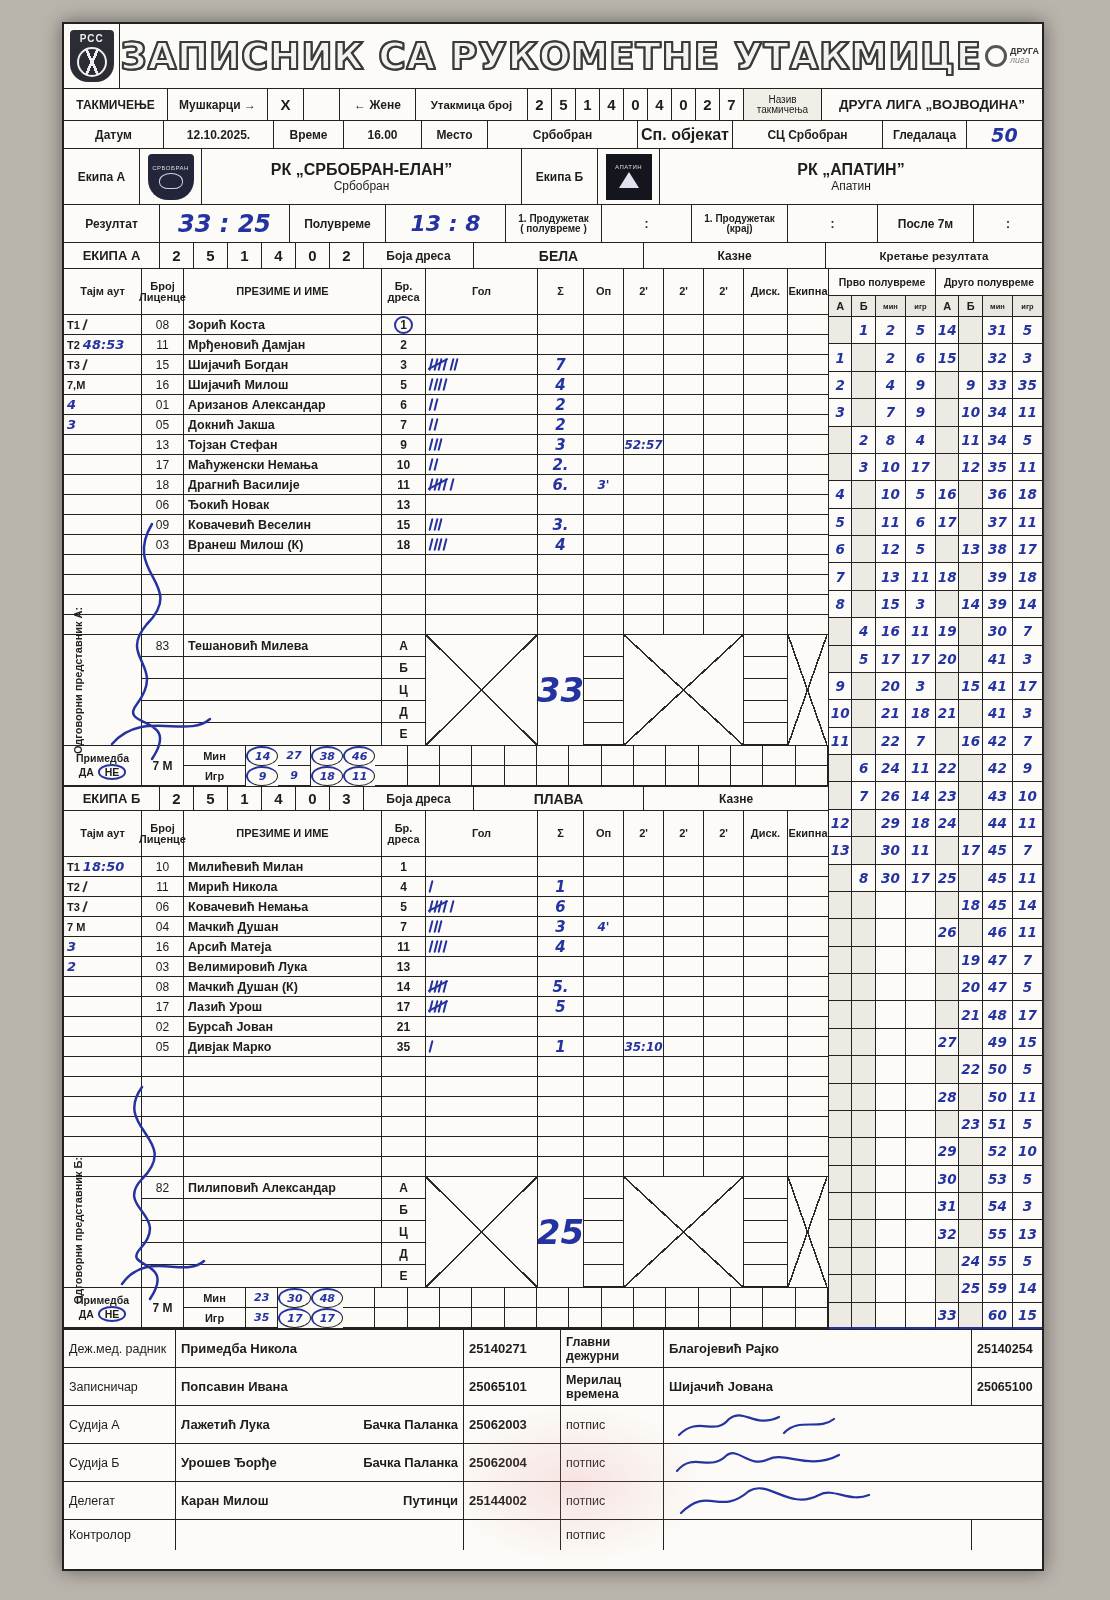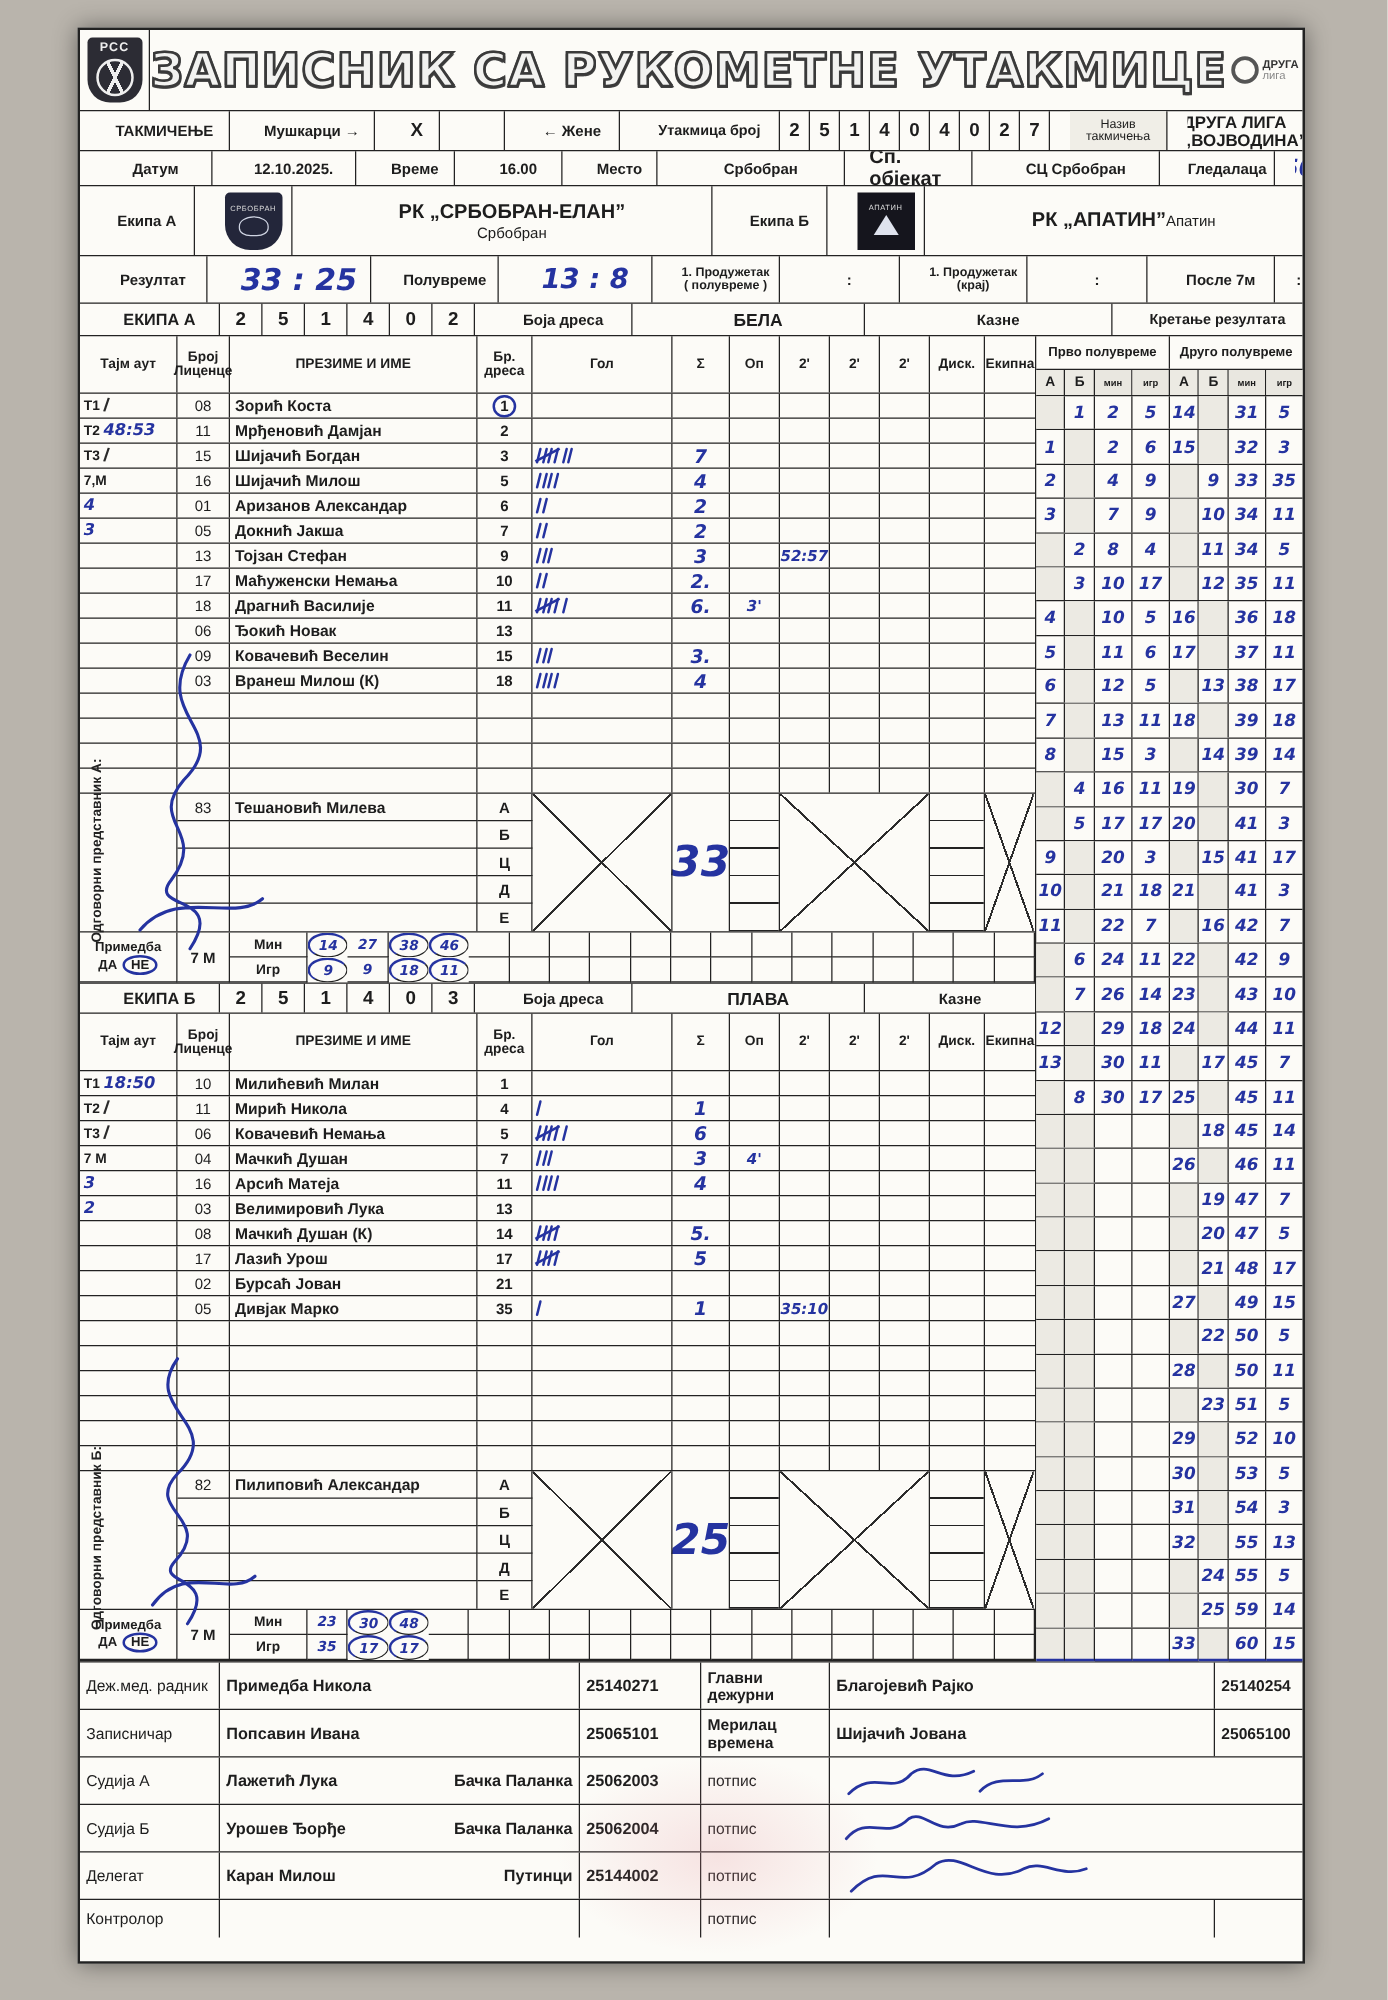--- a/index.html
+++ b/index.html
@@ -12,21 +12,21 @@
   .paper{
     position:absolute;left:62px;top:22px;width:978px;height:1545px;
     background:#fcfbf7;
     box-shadow:0 0 18px rgba(0,0,0,.45);
   }
   .smudge{position:absolute;left:380px;top:1380px;width:260px;height:160px;
     background:radial-gradient(ellipse at center, rgba(225,140,150,.22), rgba(225,140,150,0) 70%);pointer-events:none;}
   .bordered{border:2px solid #222;}
   .row{display:flex;border-bottom:1.5px solid #222;box-sizing:border-box;}
   .cell{border-right:1.5px solid #222;box-sizing:border-box;display:flex;align-items:center;justify-content:center;
-    padding:1px 3px;overflow:hidden;margin-left:16px;}
+    padding:1px 3px;overflow:hidden;}
   .cell:last-child{border-right:none;}
   .lbl{font-weight:bold;font-size:12px;}
   .small{font-size:10px;line-height:10px;text-align:center;}
   .hw{font-family:"DejaVu Sans", sans-serif;font-style:italic;font-weight:bold;color:#2533a0;}
   
   .title-row{display:flex;height:64px;border-bottom:1.5px solid #222;align-items:stretch;}
   .rss-box{width:72px;border-right:1.5px solid #222;display:flex;align-items:center;justify-content:center;}
   .rss-shield{width:44px;height:52px;background:#2c2c34;border-radius:4px 4px 18px 18px;
     display:flex;flex-direction:column;align-items:center;justify-content:flex-start;padding-top:3px;box-sizing:border-box;}
   .rss-shield .t{color:#eee;font-size:10px;font-weight:bold;letter-spacing:1px;}
@@ -118,21 +118,21 @@
       <div class="rss-shield">
         <div class="t">РСС</div>
         <div class="rss-ball"></div>
       </div>
     </div>
     <div class="main-title">ЗАПИСНИК СА РУКОМЕТНЕ УТАКМИЦЕ</div>
     <div class="druga-badge">
       <div class="druga-circle"></div>
       <div class="druga-text">
         <span>ДРУГА</span><br>
-        <span style="font-weight:normal;color:#888;">лига</span>
+        <span style="font-weight:normal;color:#888;font-style:italic;">лига</span>
       </div>
     </div>
   </div>
 
   <div class="row" style="height:32px;">
     <div class="cell lbl" style="width:104px;">ТАКМИЧЕЊЕ</div>
     <div class="cell lbl" style="width:100px;">Мушкарци →</div>
     <div class="cell lbl" style="width:36px;font-size:15px;">X</div>
     <div class="cell" style="width:36px;"></div>
     <div class="cell lbl" style="width:76px;">← Жене</div>
@@ -179,21 +179,21 @@
       <div style="font-weight:bold;font-size:16px;">РК „СРБОБРАН-ЕЛАН”</div>
       <div style="font-size:12px;">Србобран</div>
     </div>
     <div class="cell lbl" style="width:76px;">Екипа Б</div>
     <div class="cell" style="width:62px;">
       <div class="team-logo-sq">
         <span class="logo-min">АПАТИН</span>
         <div class="sail"></div>
       </div>
     </div>
-    <div class="cell" style="flex:1;flex-direction:row;justify-content:center;">
+    <div class="cell" style="flex:1;flex-direction:column;justify-content:center;">
       <div style="font-weight:bold;font-size:16px;">РК „АПАТИН”</div>
       <div style="font-size:12px;">Апатин</div>
     </div>
   </div>
 
   <div class="row" style="height:38px;">
     <div class="cell lbl" style="width:96px;">Резултат</div>
     <div class="cell hw" style="width:130px;font-size:24px;">33 : 25</div>
     <div class="cell lbl" style="width:96px;">Полувреме</div>
     <div class="cell hw" style="width:120px;font-size:22px;">13 :  8</div>

